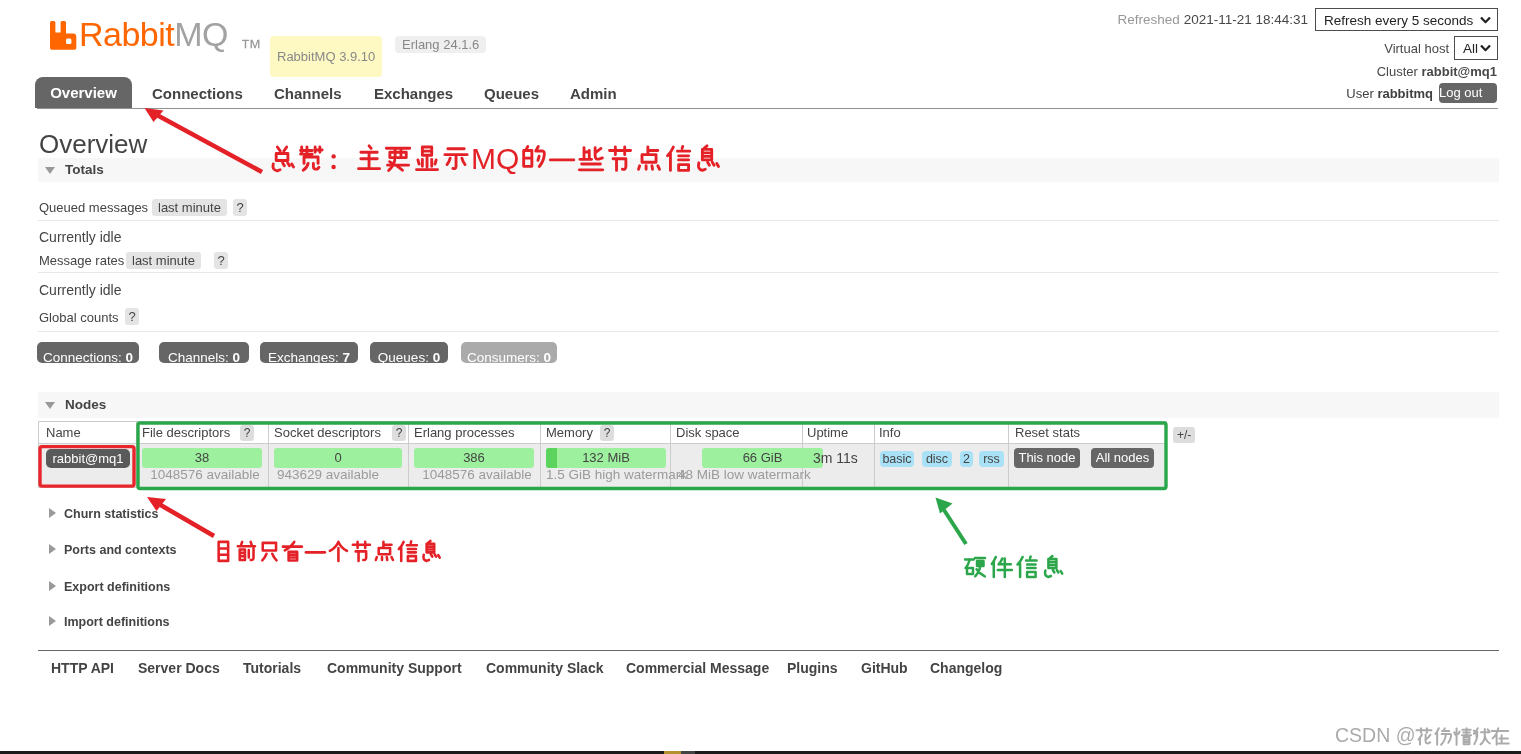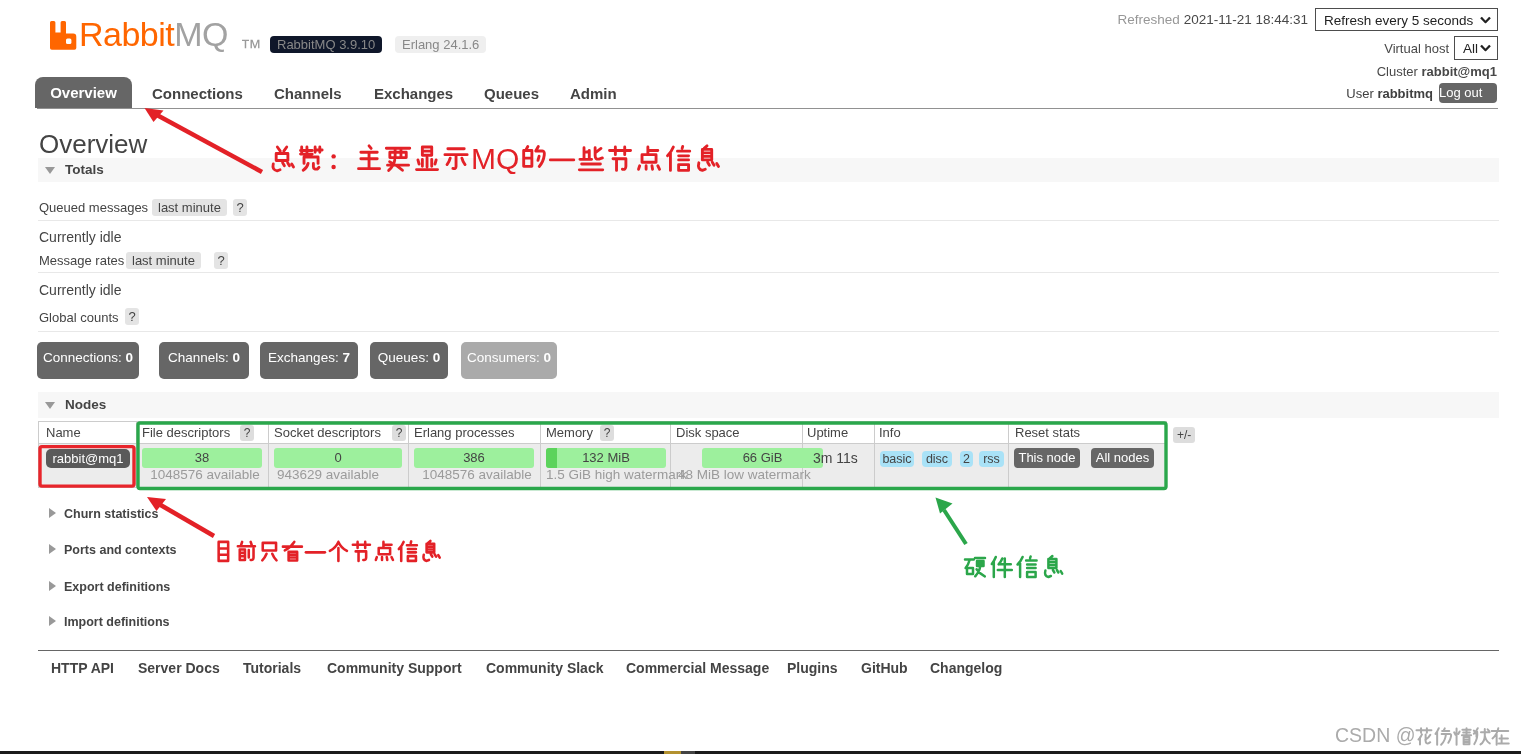--- a/index.html
+++ b/index.html
@@ -2,21 +2,21 @@
 <html><head><meta charset="utf-8"><title>RabbitMQ Management</title>
 <style>
 html,body{margin:0;padding:0;background:#fff;}
 body{font-family:"Liberation Sans",sans-serif;color:#444;}
 #wrap{position:relative;width:1521px;height:754px;overflow:hidden;background:#fff;}
 .abs{position:absolute;}
 .b{font-weight:bold;}
 .tab{position:absolute;top:85px;font-size:15px;font-weight:bold;color:#444;}
 .badge{position:absolute;background:#e4e4e4;color:#444;font-size:13px;border-radius:3px;height:17px;line-height:17px;padding:0 6px;}
 .qm{position:absolute;background:#e4e4e4;color:#444;font-size:13px;border-radius:3px;height:17px;line-height:17px;width:14px;text-align:center;}
-.btn{position:absolute;background:#666;color:#fff;border-radius:5px;height:37px;line-height:31px;font-size:13.5px;text-align:center;top:342px;}
+.btn{position:absolute;background:#666;color:#fff;border-radius:5px;height:21px;line-height:31px;font-size:13.5px;text-align:center;top:342px;}
 .h2bar{position:absolute;left:38px;width:1461px;background:#f7f7f7;text-align:center;}
 .h2t{position:absolute;left:27px;font-size:13.5px;font-weight:bold;color:#444;}
 .tri-d{position:absolute;left:7px;width:0;height:0;border-left:5.5px solid transparent;border-right:5.5px solid transparent;border-top:7px solid #999;}
 .tri-r{position:absolute;width:0;height:0;border-top:5.5px solid transparent;border-bottom:5.5px solid transparent;border-left:7px solid #999;}
 .sect{position:absolute;left:64px;font-size:12.5px;font-weight:bold;color:#444;}
 .hl{position:absolute;left:38px;width:1461px;height:1px;background:#e8e8e8;}
 .gbar{position:absolute;top:448px;height:20px;background:#9df09d;border-radius:3px;font-size:13px;color:#444;text-align:center;line-height:20px;}
 .sub{position:absolute;top:467px;font-size:13.5px;color:#9b9b9b;white-space:nowrap;}
 .ibdg{position:absolute;top:451px;height:16px;line-height:16px;background:#a9e2f7;color:#444;font-size:12.5px;border-radius:4px;text-align:center;}
 .rbtn{position:absolute;top:448px;height:20px;line-height:20px;background:#666;color:#fff;font-size:13px;border-radius:4px;text-align:center;}
@@ -29,21 +29,21 @@
 .sel span{position:absolute;left:8px;top:50%;transform:translateY(-50%);white-space:nowrap;}
 svg.chev{position:absolute;right:6px;top:50%;transform:translateY(-50%);}
 </style></head><body>
 <div id="wrap">
 <svg class="abs" style="left:50px;top:21px" width="27" height="29" viewBox="0 0 27 29">
 <path fill="#f60" d="M0 1.5 A1.5 1.5 0 0 1 1.5 0 H3.9 A1.5 1.5 0 0 1 5.4 1.5 V11.5 H10.6 V1.5 A1.5 1.5 0 0 1 12.1 0 H14.5 A1.5 1.5 0 0 1 16 1.5 V12.5 H23 A3.2 3.2 0 0 1 26.3 15.7 V27 A1.8 1.8 0 0 1 24.5 28.8 H1.8 A1.8 1.8 0 0 1 0 27 Z"></path>
 <rect x="16" y="17.5" width="5.4" height="5.4" rx="1.5" fill="#fff"></rect>
     </svg>
 <div class="abs" style="left:79px;top:15px;font-size:34px;letter-spacing:-0.5px;white-space:nowrap"><span style="color:#f60">Rabbit</span><span style="color:#a2a2a2">MQ</span></div>
 <div class="abs" style="left:240px;top:35px;font-size:22px;color:#9a9a9a">™</div>
-<div class="abs" style="left:270px;top:36px;height:17px;line-height:17px;background:#0f172a;border-radius:4px;padding:0 7px;font-size:13px;color:#888">RabbitMQ 3.9.10</div>
+<div class="abs" style="left:270px;top:36px;height:17px;line-height:17px;background:#fef9c3;border-radius:4px;padding:12px 7px;font-size:13px;color:#888">RabbitMQ 3.9.10</div>
 <div class="abs" style="left:395px;top:36px;height:17px;line-height:17px;background:#efefef;border-radius:4px;padding:0 7px;font-size:13px;color:#888">Erlang 24.1.6</div>
 <div class="abs" style="top:12px;right:213px;font-size:13.5px;white-space:nowrap"><span style="color:#979797">Refreshed</span> <span style="color:#484848">2021-11-21 18:44:31</span></div>
 <div class="sel" style="left:1315px;top:8px;width:183px;height:23px">
       <span>Refresh every 5 seconds</span>
       <svg class="chev" width="11" height="7" viewBox="0 0 11 7">
         <polyline points="1,1 5.5,5.7 10,1" fill="none" stroke="#222" stroke-width="2.3"></polyline>
       </svg>
     </div>
 <div class="abs" style="top:41px;right:72px;font-size:13px;color:#484848">Virtual host</div>
 <div class="sel" style="left:1454px;top:36px;width:44px;height:24px">

